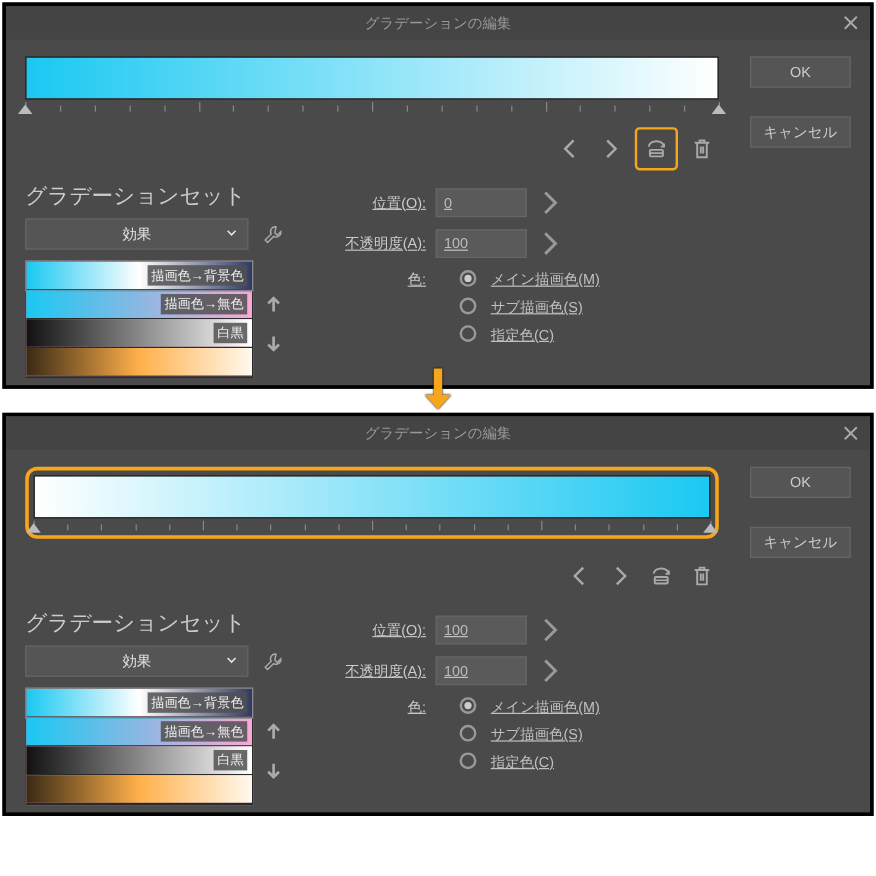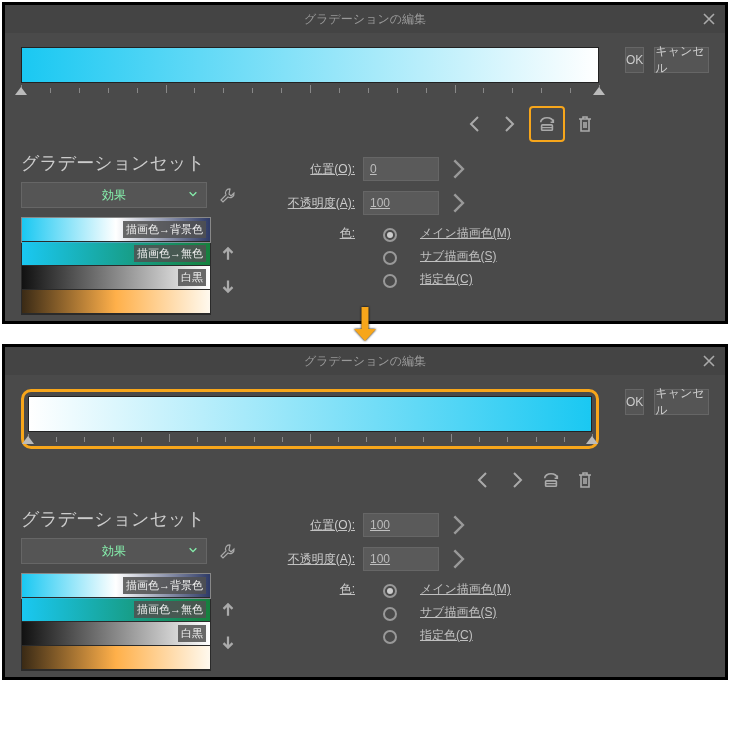--- a/index.html
+++ b/index.html
@@ -3,58 +3,58 @@
 <meta charset="utf-8">
 <style>
   * { box-sizing: border-box; margin: 0; padding: 0; }
   body { background: #fff; font-family: "Meiryo", sans-serif; font-size: 12px; color: #c0c0c0; }
   .wrap { width: 730px; height: 730px; padding: 2px; }
   .panel { background: #4a4a4a; border: 3px solid #000; position: relative; }
   .titlebar { height: 28px; display: flex; align-items: center; justify-content: center; color: #999; background: #444; position: relative; }
   .close-x { position: absolute; right: 0; top: 0; width: 32px; height: 28px; display: flex; align-items: center; justify-content: center; color: #aaa; cursor: pointer; }
   .close-x svg { width: 12px; height: 12px; }
   .content { padding: 14px 16px 6px 16px; position: relative; }
-  .topbtns { position: absolute; right: 16px; top: 14px; width: 84px; display: flex; gap: 10px; }
+  .topbtns { position: absolute; right: 16px; top: 14px; width: 84px; display: flex; flex-direction: column; gap: 24px; }
   .btn { background: #555; border: 1px solid #666; color: #ccc; height: 26px; display: flex; align-items: center; justify-content: center; cursor: pointer; }
   .gradbar-wrap { margin-right: 110px; position: relative; }
   .gradbar { height: 36px; border: 1px solid #222; background: linear-gradient(to right, #1ac8f2 0%, #ffffff 100%); position: relative; }
   .gradbar.rev { background: linear-gradient(to right, #ffffff 0%, #1ac8f2 100%); }
   .tickrow { height: 10px; position: relative; }
   .tickrow .tk { position: absolute; bottom: 0; width: 1px; height: 5px; background: #888; }
   .tk.big { height: 8px; }
   .stop-l { position: absolute; bottom: -4px; left: -6px; width: 12px; height: 10px; }
   .stop-r { position: absolute; bottom: -4px; right: -6px; width: 12px; height: 10px; }
   .tri { width: 0; height: 0; border-left: 6px solid transparent; border-right: 6px solid transparent; border-bottom: 8px solid #bbb; }
   .toolrow { display: flex; align-items: center; justify-content: flex-end; gap: 6px; margin-right: 110px; margin-top: 14px; height: 34px; }
   .ibtn { width: 28px; height: 28px; display: flex; align-items: center; justify-content: center; color: #aaa; cursor: pointer; }
   .ibtn svg { width: 18px; height: 18px; }
   .hl { border: 2px solid #f7a61b; border-radius: 4px; padding: 2px; }
   .hl-big { border: 3px solid #f7a61b; border-radius: 10px; padding: 4px; }
   .lower { display: flex; gap: 14px; margin-top: 10px; }
   .left { width: 220px; }
   .sect-title { color: #ccc; font-size: 18px; margin-bottom: 6px; }
   .selrow { display: flex; align-items: center; gap: 6px; }
-  .sel { flex: 1; height: 26px; background: #555; border: 1px solid #666; display: flex; align-items: center; justify-content: center; color: #86efac; position: relative; cursor: pointer; }
+  .sel { flex: 1; height: 26px; background: #555; border: 1px solid #666; display: flex; align-items: center; justify-content: center; color: #e5e5e5; position: relative; cursor: pointer; }
   .sel .chev { position: absolute; right: 8px; }
-  .preset-list { margin-top: 8px; border: 1px solid #2a2a2a; background: #15803d; }
+  .preset-list { margin-top: 8px; border: 1px solid #2a2a2a; background: #f9a8d4; }
   .preset { height: 24px; display: flex; align-items: center; justify-content: flex-end; padding-right: 4px; color: #eee; font-size: 11px; border-bottom: 1px solid #2a2a2a; position: relative; }
   .preset .lbl { background: rgba(80,80,80,.85); padding: 1px 3px; }
   .preset.sel-p { outline: 1px solid #888; }
   .pg1 { background: linear-gradient(to right, #1ac8f2, #ffffff, #2e3a66); }
   .pg2 { background: linear-gradient(to right, #1ac8f2, rgba(26,200,242,0)); }
   .pg3 { background: linear-gradient(to right, #111, #ffffff); }
   .pg4 { background: linear-gradient(to right, #3a2a15, #ffb04a, #fff9ee); }
   .arrowcol { width: 26px; display: flex; flex-direction: column; gap: 10px; margin-top: 34px; align-items: center; color: #888; }
   .arrowcol .ibtn { width: 22px; height: 22px; }
   .right { flex: 1; padding-top: 6px; }
   .frow { display: flex; align-items: center; gap: 8px; margin-bottom: 10px; text-decoration: underline; }
   .flabel { width: 100px; text-align: right; color: #ccc; }
   .numfield { width: 76px; height: 24px; background: #5a5a5a; border: 1px solid #666; color: #bbb; padding: 0 6px; display: flex; align-items: center; cursor: text; }
   .chev2 { width: 22px; color: #999; display: flex; justify-content: center; }
-  .radiorow { display: flex; align-items: flex-end; gap: 23px; margin-bottom: 6px; margin-left: 20px; }
+  .radiorow { display: flex; align-items: flex-start; gap: 12px; margin-bottom: 6px; margin-left: 20px; }
   .radio { width: 14px; height: 14px; border-radius: 50%; border: 2px solid #999; display: flex; align-items: center; justify-content: center; }
   .radio.on::after { content: ''; width: 6px; height: 6px; border-radius: 50%; background: #ccc; }
   .divider-arrow { display: flex; justify-content: center; align-items: center; height: 40px; margin: 0; }
   .divider-arrow svg { width: 30px; height: 38px; filter: drop-shadow(0 0 1px #000); }
   .second-panel-offset { position: relative; top: -20px; }
 </style>
 </head>
 <body>
 
 <div class="wrap" id="root">

